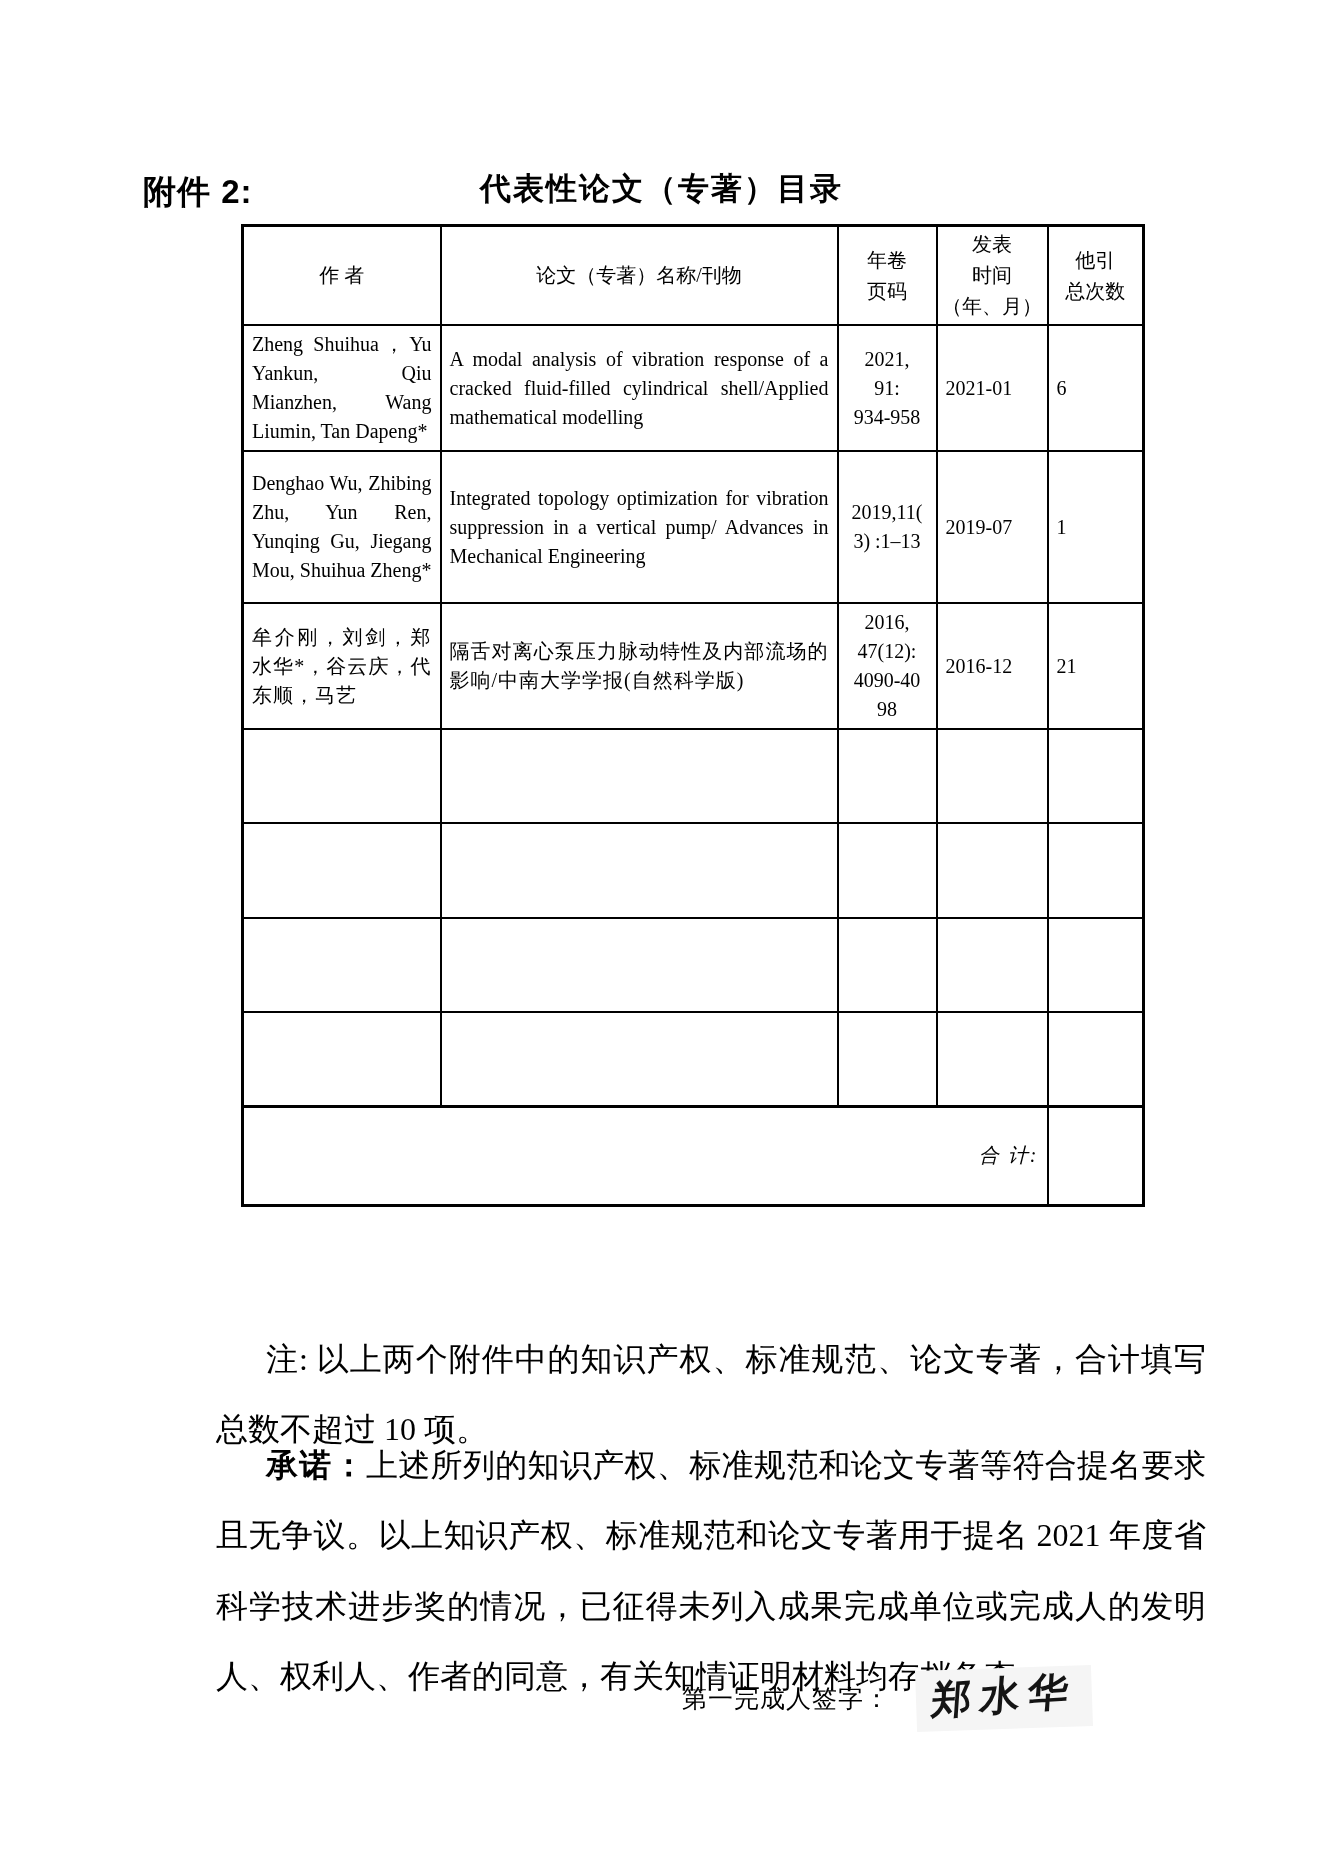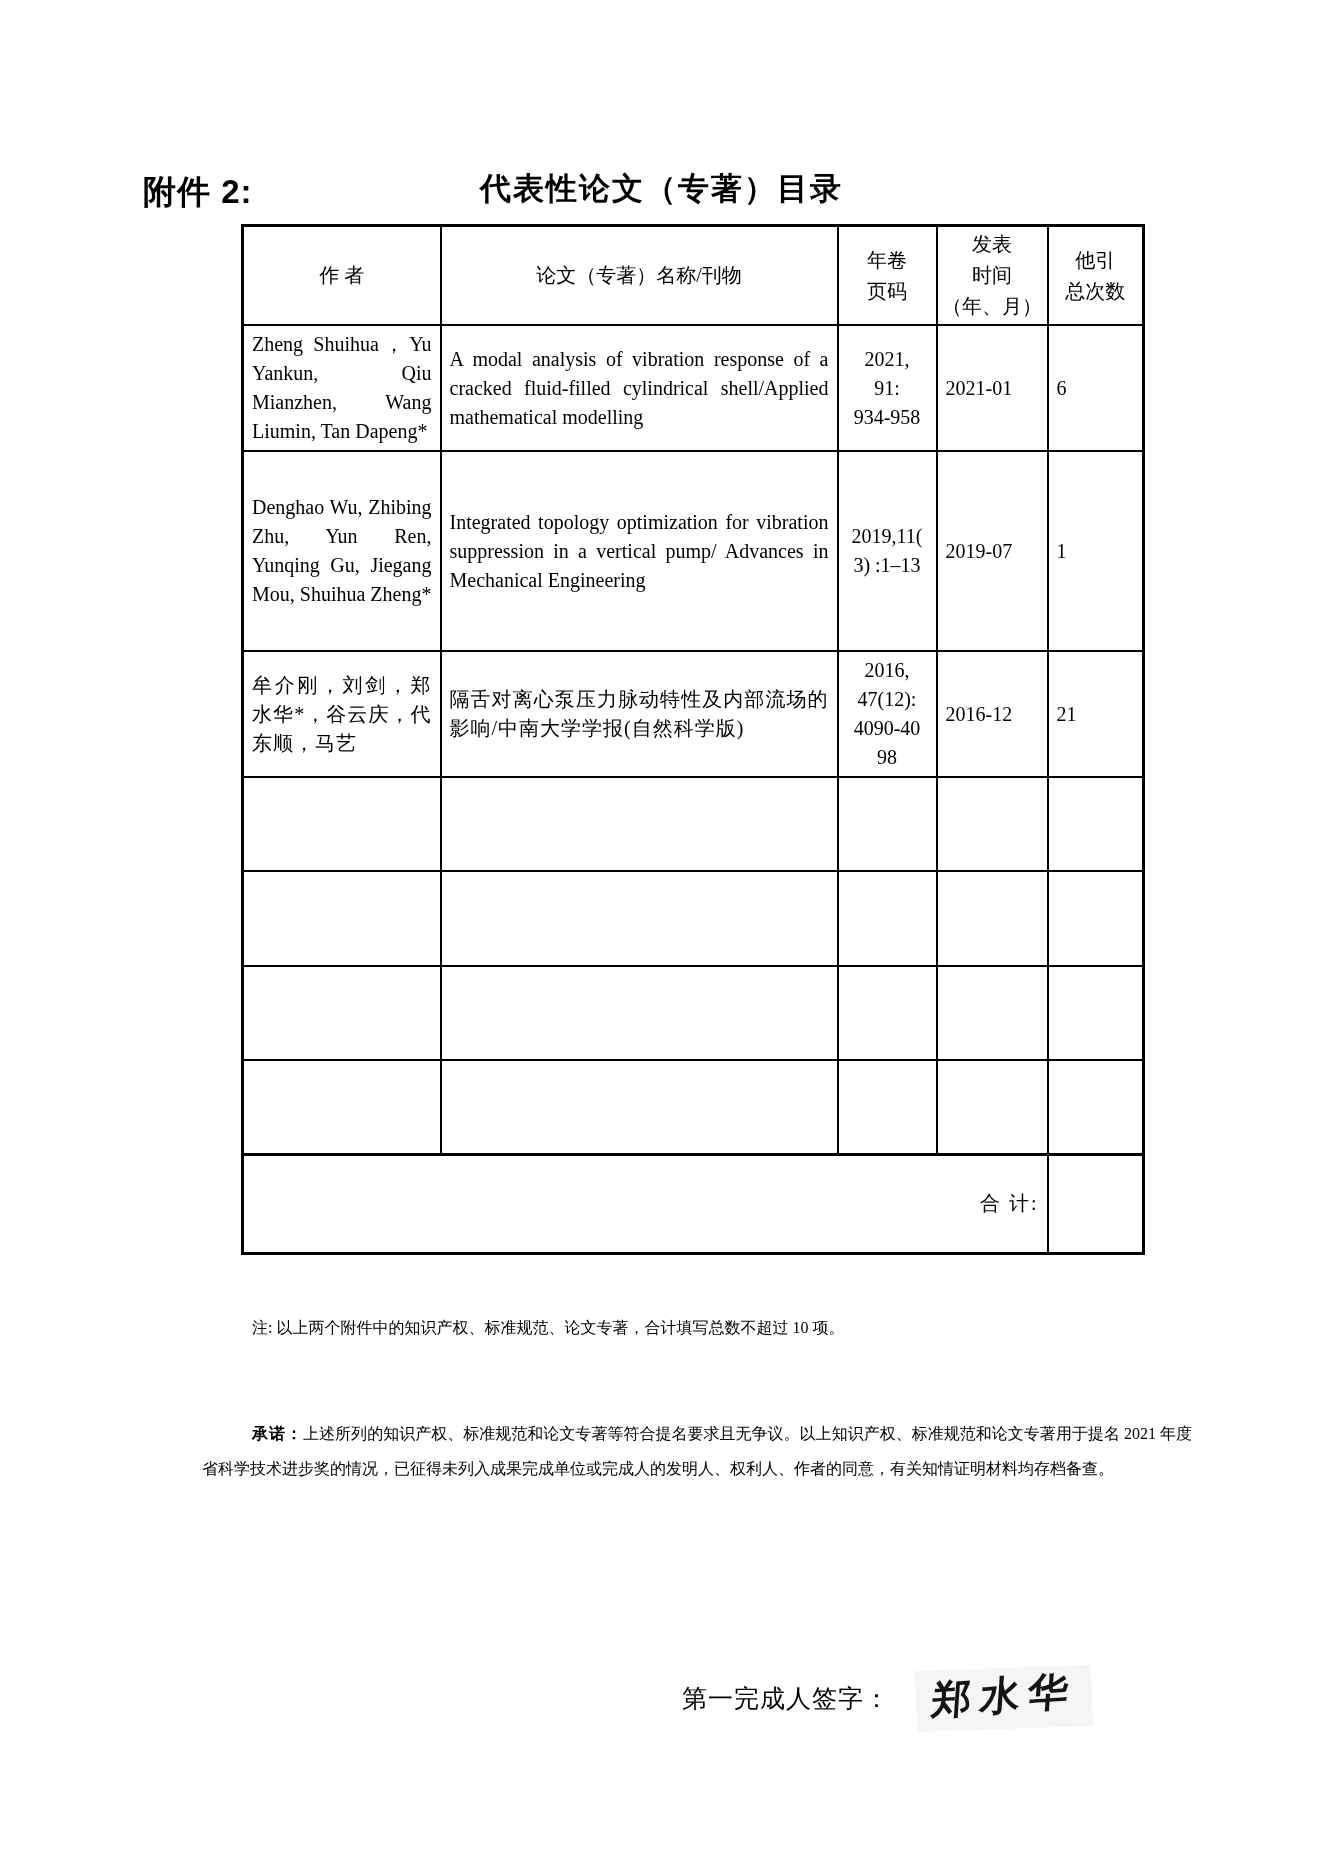--- a/index.html
+++ b/index.html
@@ -47,41 +47,41 @@
   col.c-vol{width:99px;}
   col.c-date{width:111px;}
   col.c-cit{width:96px;}
 
   tr.hdr{height:99px;}
   tr.hdr th{
     font-weight:normal;font-size:20px;text-align:center;
     white-space:pre-line;line-height:1.55;padding:2px 1px;
   }
   tr.r1{height:110px;}
-  tr.r2{height:200px;}
+  tr.r2{height:152px;}
   tr.r3{height:124px;}
   tr.empty{height:94px;}
   tr.total{height:99px;}
   tr.total td{border-top:3px solid #000;}
 
   td.authors{text-align:justify;padding:4px 8px;}
   td.ptitle{text-align:justify;padding:4px 10px;}
   td.vol{white-space:pre-line;padding:4px 6px;line-height:1.35;text-align:center;}
   td.date{padding:4px 8px;}
   td.cit{padding:4px 8px;}
   td.cjk{line-height:1.85;letter-spacing:1px;}
   td.total-label{
-    text-align:right;font-size:23px;padding-right:8px;letter-spacing:2px;
+    text-align:right;font-size:23px;padding-right:8px;letter-spacing:2px;font-style:italic;
   }
   
   .note-par,.promise-par{
     position:absolute;left:202px;width:990px;
-    font-size:16px;line-height:2.2;
+    font-size:32px;line-height:2.2;
     text-align:justify;
-    margin:0;
+    margin:14px;
   }
   .note-par{top:1310px;text-indent:50px;}
   .promise-par{top:1416px;text-indent:50px;}
   .promise-lead{font-weight:bold;letter-spacing:1px;}
   
   .sign-row{
     position:absolute;left:682px;top:1668px;
     display:flex;align-items:center;gap:26px;
   }
   .sign-label{font-size:25px;letter-spacing:1px;}

